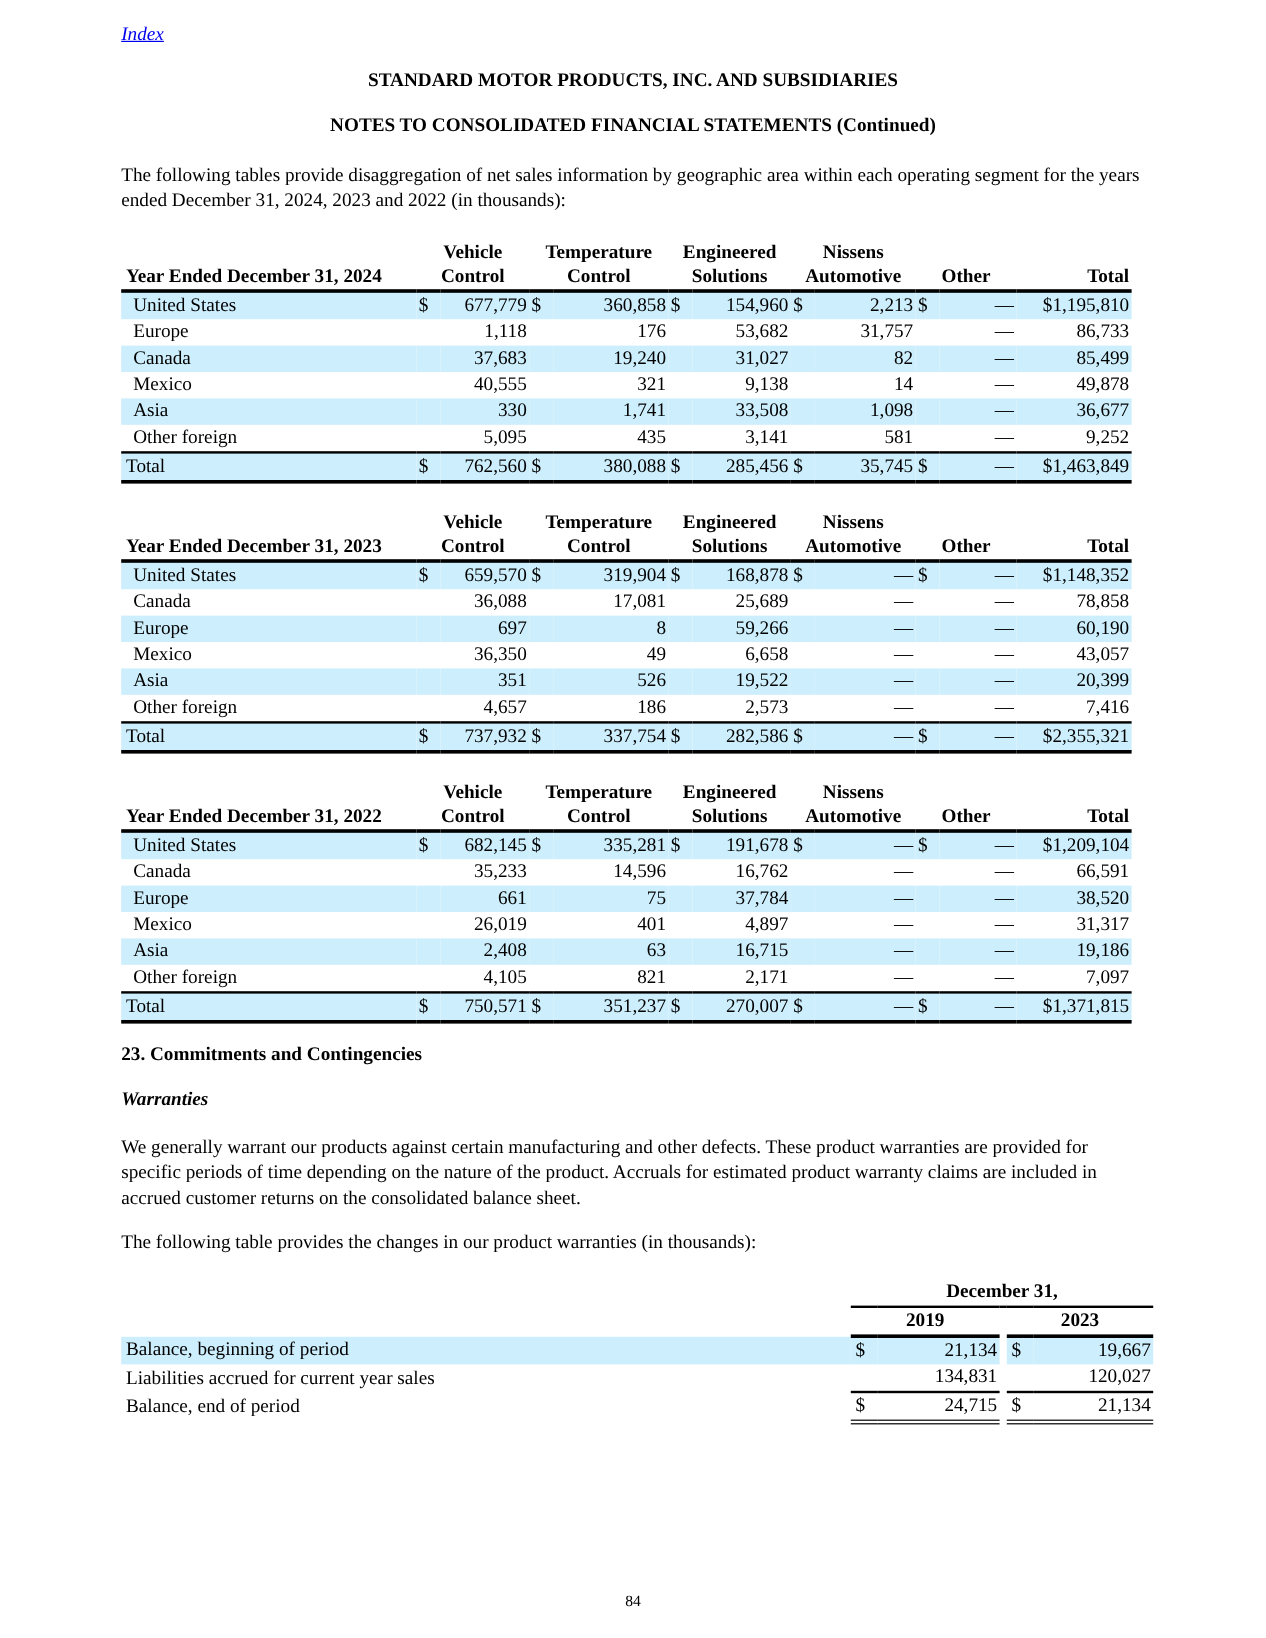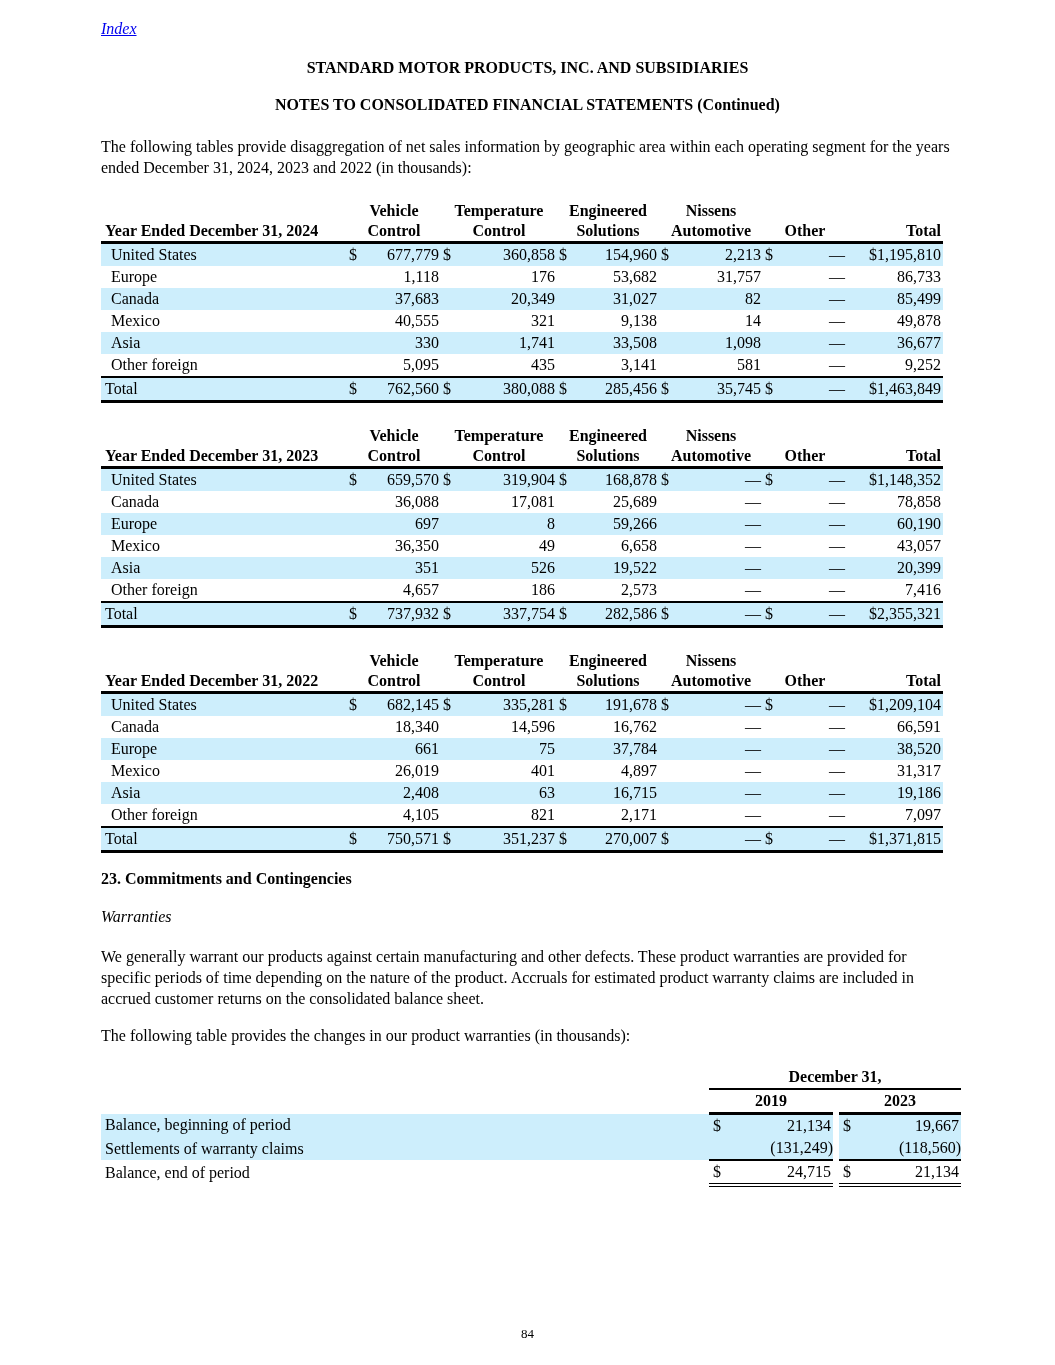--- a/index.html
+++ b/index.html
@@ -5,21 +5,21 @@
   html, body { margin: 0; padding: 0; background: #ffffff; }
   body {
     width: 1055px; height: 1365px; position: relative;
     font-family: "Liberation Serif", "DejaVu Serif", serif;
     color: #000; font-size: 16px;
   }
   .index-link { position: absolute; left: 101px; top: 20px; color: #0000ee; font-style: italic; text-decoration: underline; font-size: 16px; cursor: pointer; }
   .title { position: absolute; left: 0; width: 1055px; text-align: center; font-weight: bold; font-size: 16px; }
   .para { position: absolute; left: 101px; width: 852px; font-size: 16px; line-height: 21px; }
   .heading { position: absolute; left: 101px; font-weight: bold; font-size: 16px; }
-  .subheading { position: absolute; left: 101px; font-weight: normal; font-style: italic; font-size: 16px; }
+  .subheading { position: absolute; left: 101px; font-weight: bold; font-style: italic; font-size: 16px; }
 
   table.geo { position: absolute; left: 101px; border-collapse: collapse; font-size: 16px; }
   table.geo td { padding: 0; height: 22px; line-height: 20px; white-space: nowrap; }
   table.geo tr.hdr td { font-weight: bold; vertical-align: bottom; text-align: center; line-height: 20px; height: 40px; border-bottom: 3px solid #000; }
   table.geo tr.hdr td.yr { text-align: left; padding-left: 4px; }
   table.geo tr.shade td { background: #cdeefc; }
   table.geo td.lbl { padding-left: 10px; width: 236px; }
   table.geo tr.total td.lbl { padding-left: 4px; }
   table.geo td.cur { width: 16px; text-align: left; padding-left: 2px; }
   table.geo td.num { text-align: right; padding-right: 2px; }
@@ -84,21 +84,21 @@
           <td class="num" style="width:82px">31,757</td>
           <td class="cur" style="width:18px"></td>
           <td class="num" style="width:62px">—</td>
           <td class="num" style="width:94px">86,733</td>
         </tr>
         <tr class="shade">
           <td class="lbl">Canada</td>
           <td class="cur" style="width:18px"></td>
           <td class="num" style="width:72px">37,683</td>
           <td class="cur" style="width:18px"></td>
-          <td class="num" style="width:94px">20,349</td>
+          <td class="num" style="width:94px">19,240</td>
           <td class="cur" style="width:18px"></td>
           <td class="num" style="width:80px">31,027</td>
           <td class="cur" style="width:18px"></td>
           <td class="num" style="width:82px">82</td>
           <td class="cur" style="width:18px"></td>
           <td class="num" style="width:62px">—</td>
           <td class="num" style="width:94px">85,499</td>
         </tr>
         <tr class="">
           <td class="lbl">Mexico</td>
@@ -290,21 +290,21 @@
           <td class="num" style="width:80px">191,678</td>
           <td class="cur" style="width:18px">$</td>
           <td class="num" style="width:82px">—</td>
           <td class="cur" style="width:18px">$</td>
           <td class="num" style="width:62px">—</td>
           <td class="num" style="width:94px">$1,209,104</td>
         </tr>
         <tr class="">
           <td class="lbl">Canada</td>
           <td class="cur" style="width:18px"></td>
-          <td class="num" style="width:72px">18,340</td>
+          <td class="num" style="width:72px">35,233</td>
           <td class="cur" style="width:18px"></td>
           <td class="num" style="width:94px">14,596</td>
           <td class="cur" style="width:18px"></td>
           <td class="num" style="width:80px">16,762</td>
           <td class="cur" style="width:18px"></td>
           <td class="num" style="width:82px">—</td>
           <td class="cur" style="width:18px"></td>
           <td class="num" style="width:62px">—</td>
           <td class="num" style="width:94px">66,591</td>
         </tr>
@@ -400,27 +400,27 @@
     <td class="h" colspan="2">2023</td>
   </tr>
   <tr class="shade">
     <td class="lbl">Balance, beginning of period</td>
     <td class="cur">$</td>
     <td class="num" style="width:100px">21,134</td>
     <td class="gap"></td>
     <td class="cur">$</td>
     <td class="num" style="width:98px">19,667</td>
   </tr>
-  <tr class="shade settle">
-    <td class="lbl">Settlements of warranty claims</td>
+  <tr>
+    <td class="lbl">Liabilities accrued for current year sales</td>
     <td class="cur"></td>
-    <td class="num" style="padding-right:0">(131,249)</td>
+    <td class="num">134,831</td>
     <td class="gap"></td>
     <td class="cur"></td>
-    <td class="num" style="padding-right:0">(118,560)</td>
+    <td class="num">120,027</td>
   </tr>
   <tr class="end">
     <td class="lbl">Balance, end of period</td>
     <td class="cur">$</td>
     <td class="num">24,715</td>
     <td class="gap"></td>
     <td class="cur">$</td>
     <td class="num">21,134</td>
   </tr>
 </tbody>

